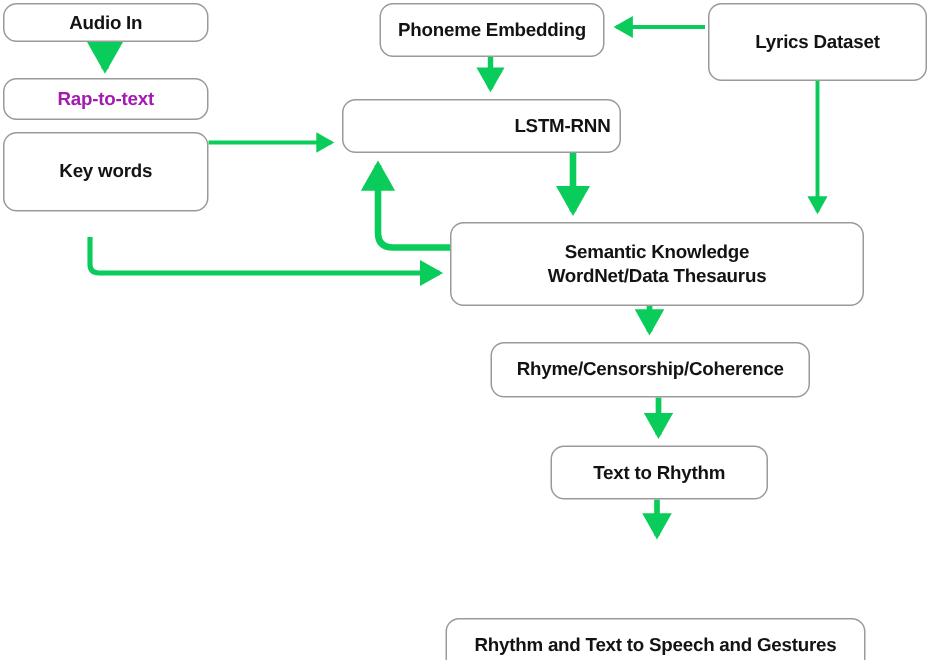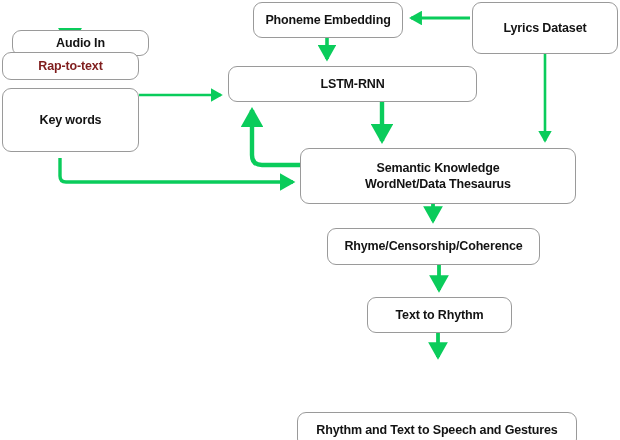--- a/index.html
+++ b/index.html
@@ -99,41 +99,41 @@
 
     <g>
       <path d="M 439,265 L 439,290" stroke="#0ACC5B" stroke-width="3.8" fill="none" marker-end="url(#arrowhead)"></path>
     </g>
 
     <g>
       <path d="M 438,333 L 438,357" stroke="#0ACC5B" stroke-width="3.8" fill="none" marker-end="url(#arrowhead)"></path>
     </g>
   </svg>
 
-  <div class="node" id="node-audio-in" style="left: 12px; top: 2px; width: 137px; height: 26px; border-color: rgb(154, 154, 154); background: rgb(255, 255, 255); color: rgb(19, 19, 19); margin-top: 28px;">
+  <div class="node" id="node-audio-in" style="left: 2px; top: 2px; width: 137px; height: 26px; border-color: rgb(154, 154, 154); background: rgb(255, 255, 255); color: rgb(19, 19, 19);">
     <span class="node-label">Audio In</span>
   </div>
 
-  <div class="node" id="node-rap-to-text" style="left: 2px; top: 52px; width: 137px; height: 28px; border-color: rgb(154, 154, 154); background: rgb(255, 255, 255); color: #7f1d1d;">
+  <div class="node" id="node-rap-to-text" style="left: 2px; top: 52px; width: 137px; height: 28px; border-color: rgb(154, 154, 154); background: rgb(255, 255, 255); color: #a21caf;">
     <span class="node-label">Rap-to-text</span>
   </div>
 
-  <div class="node" id="node-key-words" style="left: 2px; top: 88px; width: 137px; height: 64px; border-color: rgb(154, 154, 154); background: rgb(255, 255, 255); color: rgb(19, 19, 19);">
+  <div class="node" id="node-key-words" style="left: 2px; top: 88px; width: 137px; height: 53px; border-color: rgb(154, 154, 154); background: rgb(255, 255, 255); color: rgb(19, 19, 19);">
     <span class="node-label">Key words</span>
   </div>
 
   <div class="node" id="node-phoneme-embedding" style="left: 253px; top: 2px; width: 150px; height: 36px; border-color: rgb(154, 154, 154); background: rgb(255, 255, 255); color: rgb(19, 19, 19);">
     <span class="node-label">Phoneme Embedding</span>
   </div>
 
   <div class="node" id="node-lyrics-dataset" style="left: 472px; top: 2px; width: 146px; height: 52px; border-color: rgb(154, 154, 154); background: rgb(255, 255, 255); color: rgb(19, 19, 19);">
     <span class="node-label">Lyrics Dataset</span>
   </div>
 
-  <div class="node" id="node-lstm-rnn" style="left: 228px; top: 66px; width: 249px; height: 36px; border-color: rgb(154, 154, 154); background: rgb(255, 255, 255); color: rgb(19, 19, 19);">
+  <div class="node" id="node-lstm-rnn" style="left: 228px; top: 66px; width: 186px; height: 36px; border-color: rgb(154, 154, 154); background: rgb(255, 255, 255); color: rgb(19, 19, 19); justify-content: flex-end;">
     <span class="node-label">LSTM-RNN</span>
   </div>
 
   <div class="node" id="node-semantic-knowledge" style="left: 300px; top: 148px; width: 276px; height: 56px; border-color: rgb(154, 154, 154); background: rgb(255, 255, 255); color: rgb(19, 19, 19);">
     <span class="node-label">Semantic Knowledge
 WordNet/Data Thesaurus</span>
   </div>
 
   <div class="node" id="node-text-to-rhythm" style="left: 367px; top: 297px; width: 145px; height: 36px; border-color: rgb(154, 154, 154); background: rgb(255, 255, 255); color: rgb(19, 19, 19);">
     <span class="node-label">Text to Rhythm</span>

